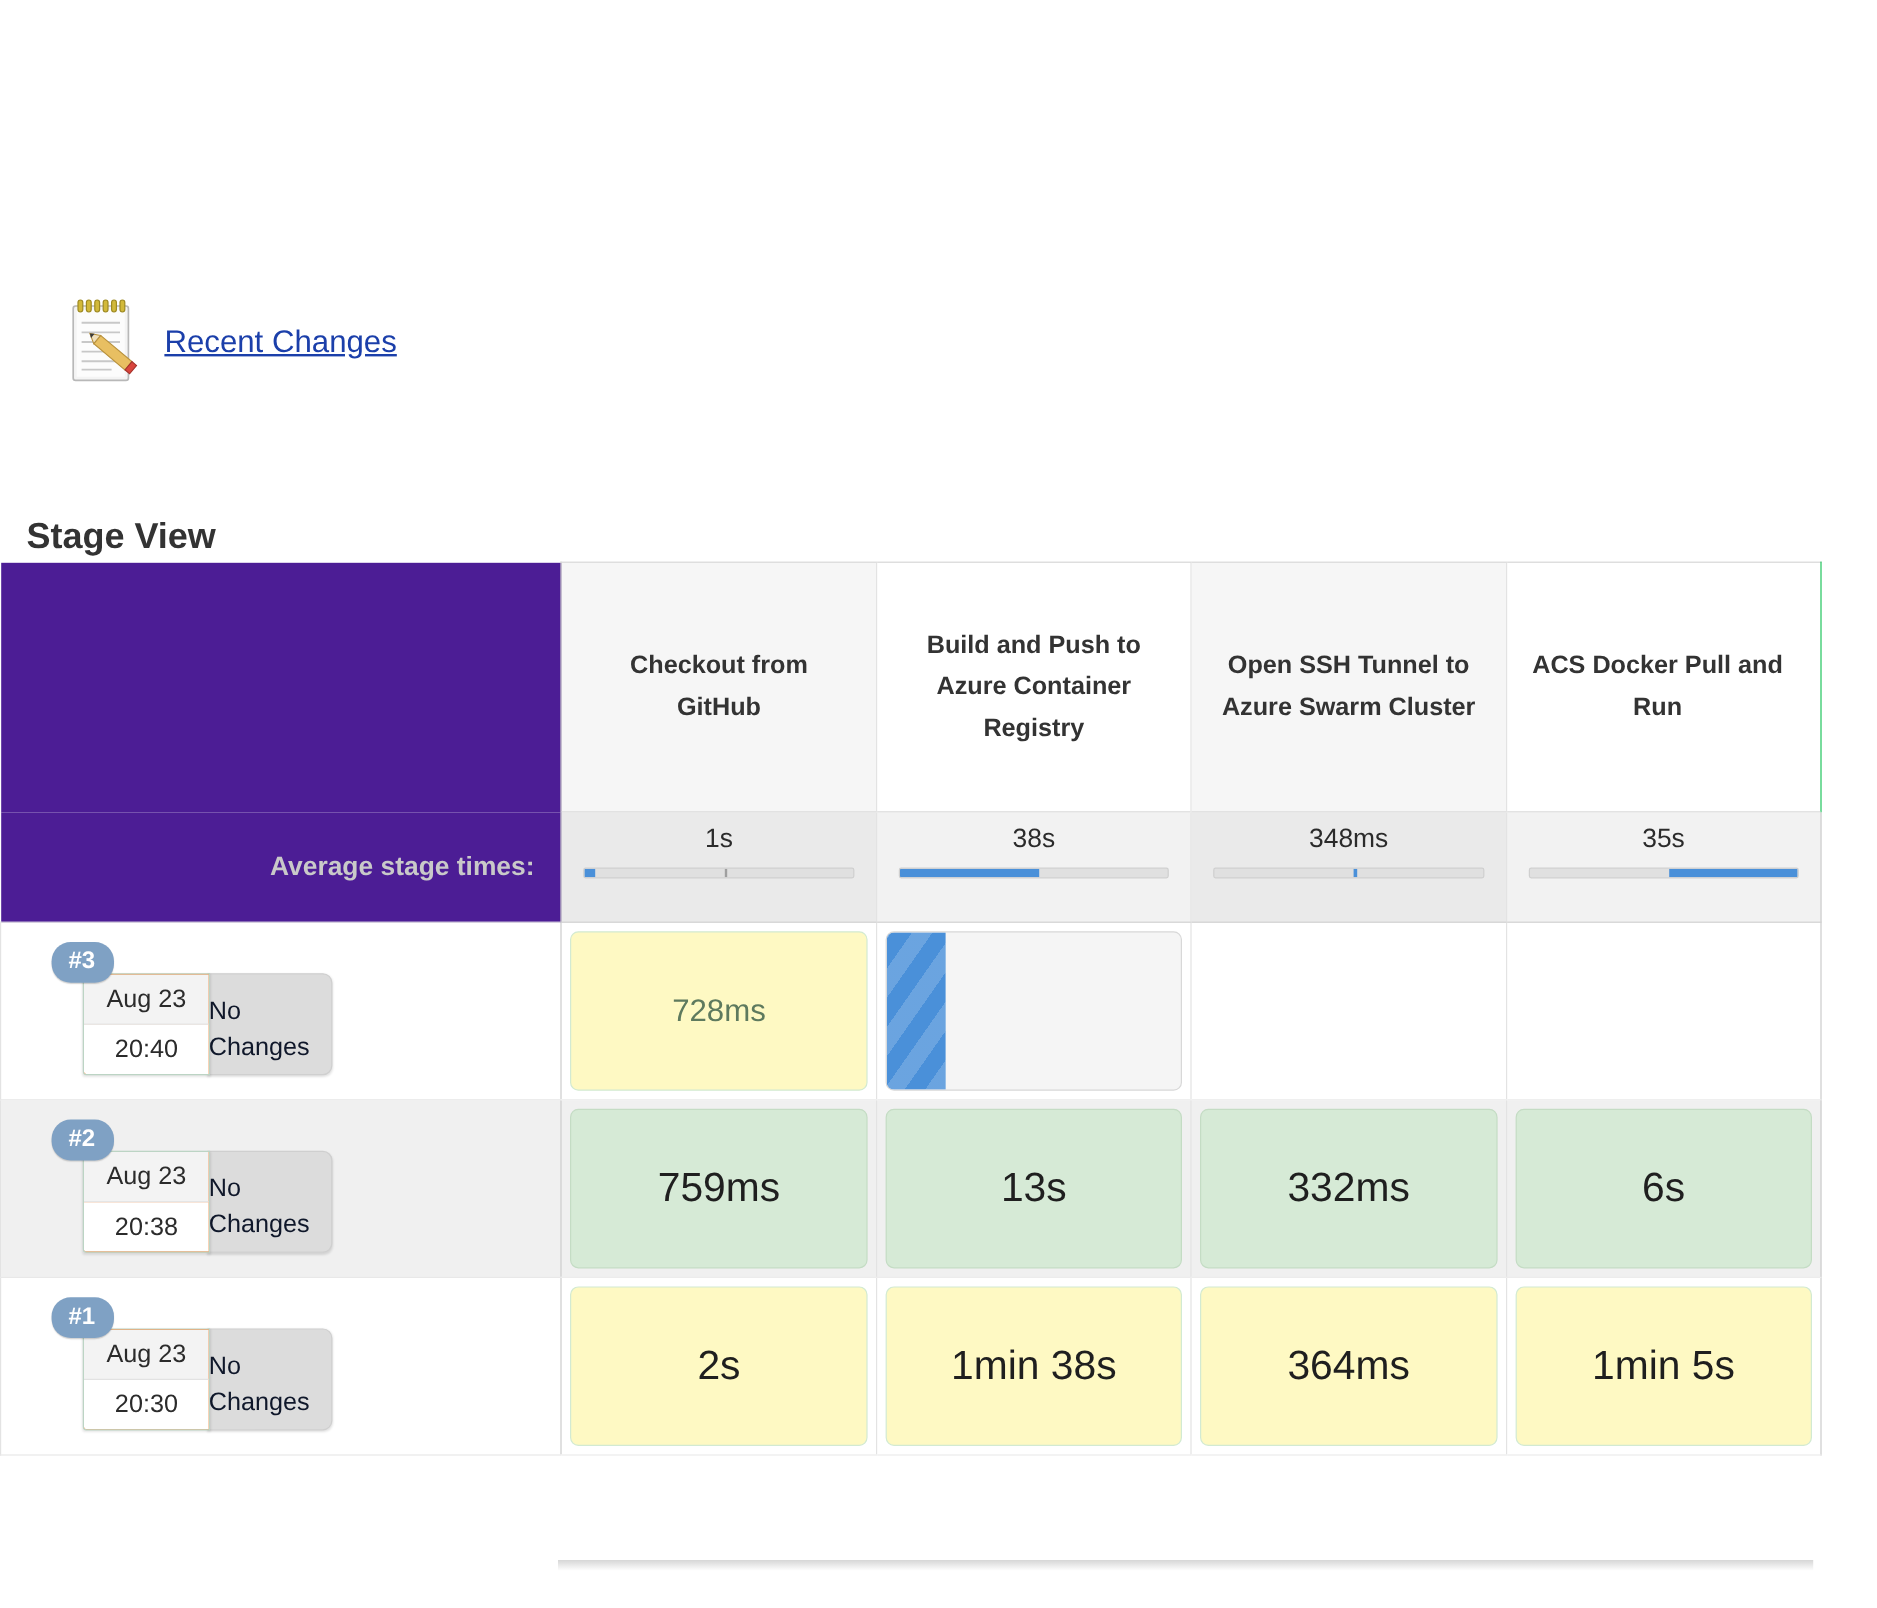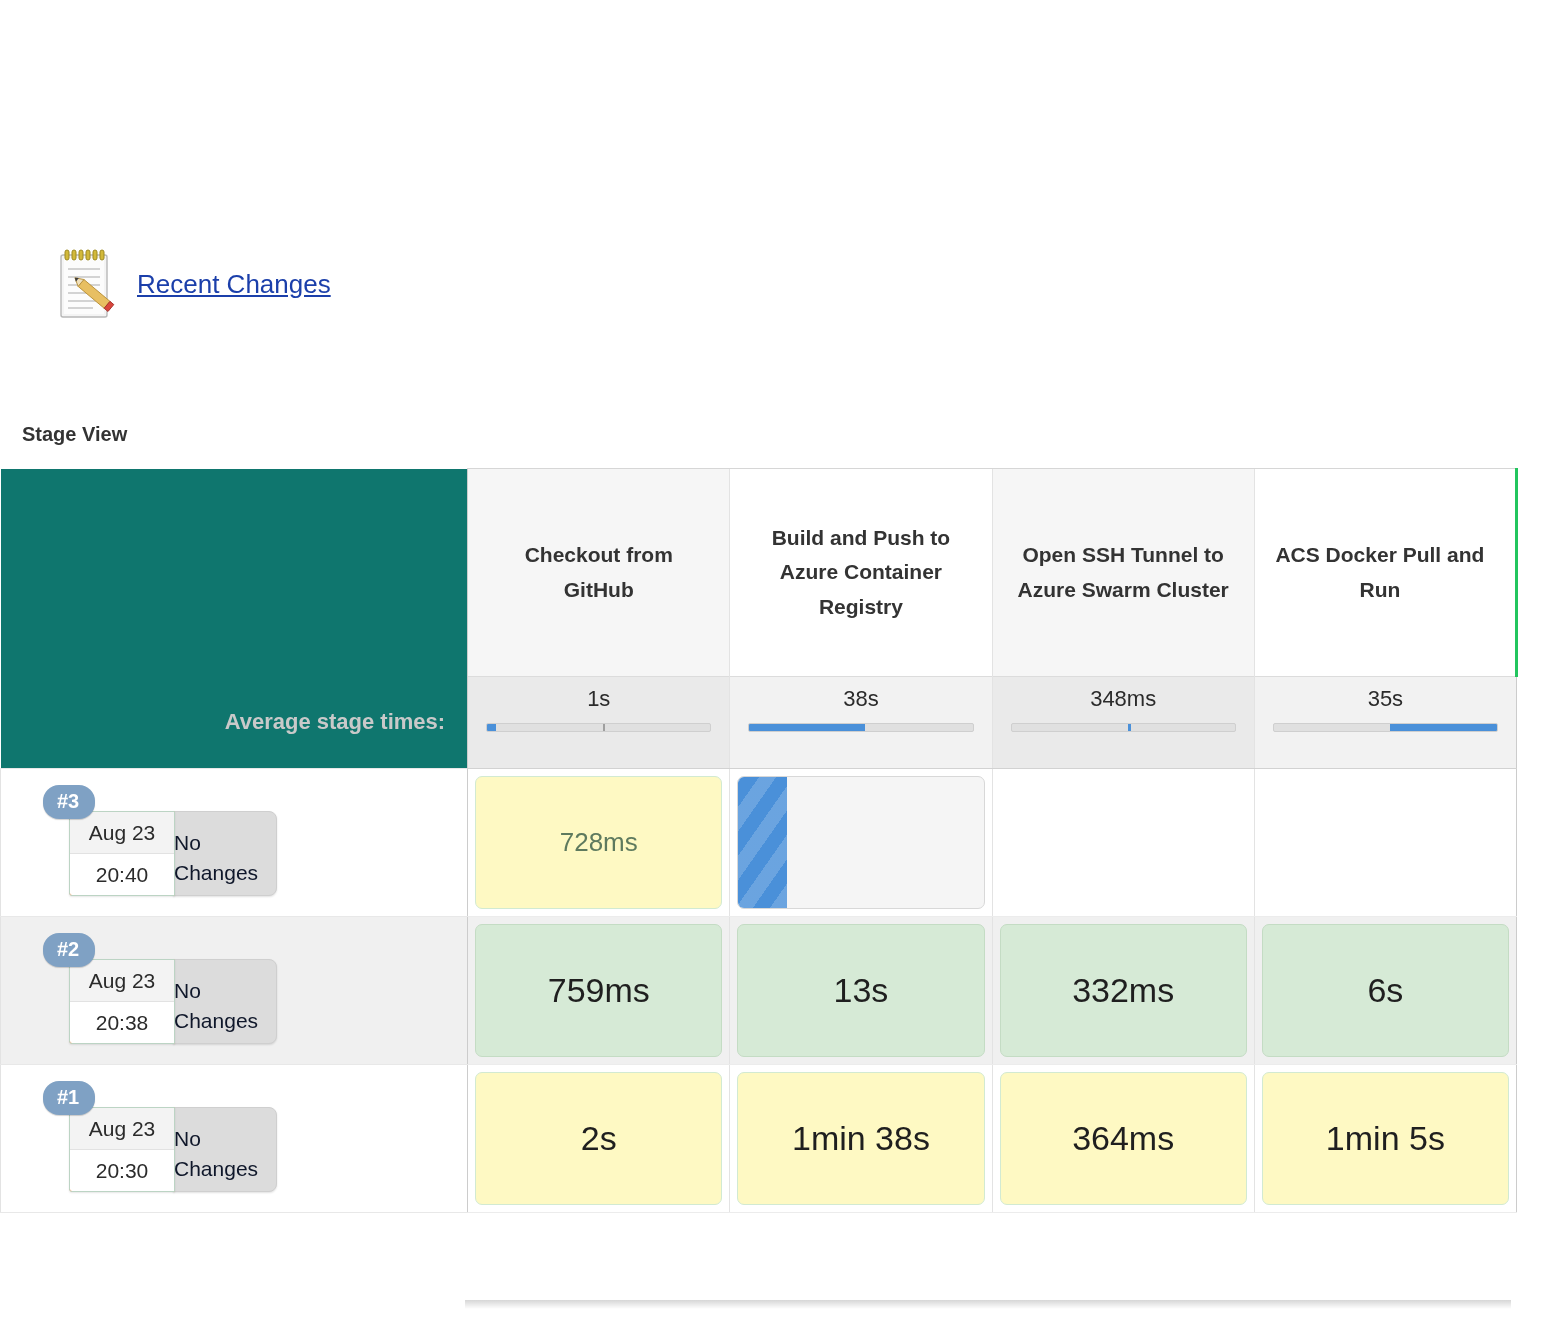--- a/index.html
+++ b/index.html
@@ -43,60 +43,60 @@
     color: #1b3faa;
     text-decoration: underline;
     cursor: pointer;
     white-space: nowrap;
   }
 
   
   .section-title {
     position: absolute;
     left: 22px; top: 406px;
-    font-size: 20px;
+    font-size: 30px;
     font-weight: bold;
     color: #333333;
   }
 
   
   .stageview {
     position: absolute;
     left: 0px; top: 468px;
     width: 1518px;
   }
   table.sv {
     border-collapse: collapse;
     table-layout: fixed;
     width: 1518px;
     font-size: 15px;
   }
   col.labelcol { width: 465px; }
   col.stagecol { width: 261px; }
 
   
-  td.lbl { border: none; background: #0f766e; }
+  td.lbl { border: none; background: #4c1d95; }
 
   
   .hdr-cell {
     height: 208px;
     vertical-align: middle;
     text-align: center;
     font-weight: bold;
     font-size: 21px;
     color: #333333;
     line-height: 1.65;
     padding: 4px 22px;
     border-left: 1px solid #e3e3e3;
     border-top: 1px solid #d6d6d6;
     background: #ffffff;
   }
   .hdr-cell.shade { background: #f6f6f6; }
   .hdr-cell.first { border-left: 1px solid #cccccc; }
-  .hdr-cell.last  { border-right: 3px solid #22c55e; padding-left: 12px; }
+  .hdr-cell.last  { border-right: 1px solid #22c55e; padding-left: 12px; }
 
   
   .avg-label {
     text-align: right;
     padding-right: 22px;
     font-size: 22px;
     font-weight: bold;
     color: #c9c9c9;
     vertical-align: middle;
   }

